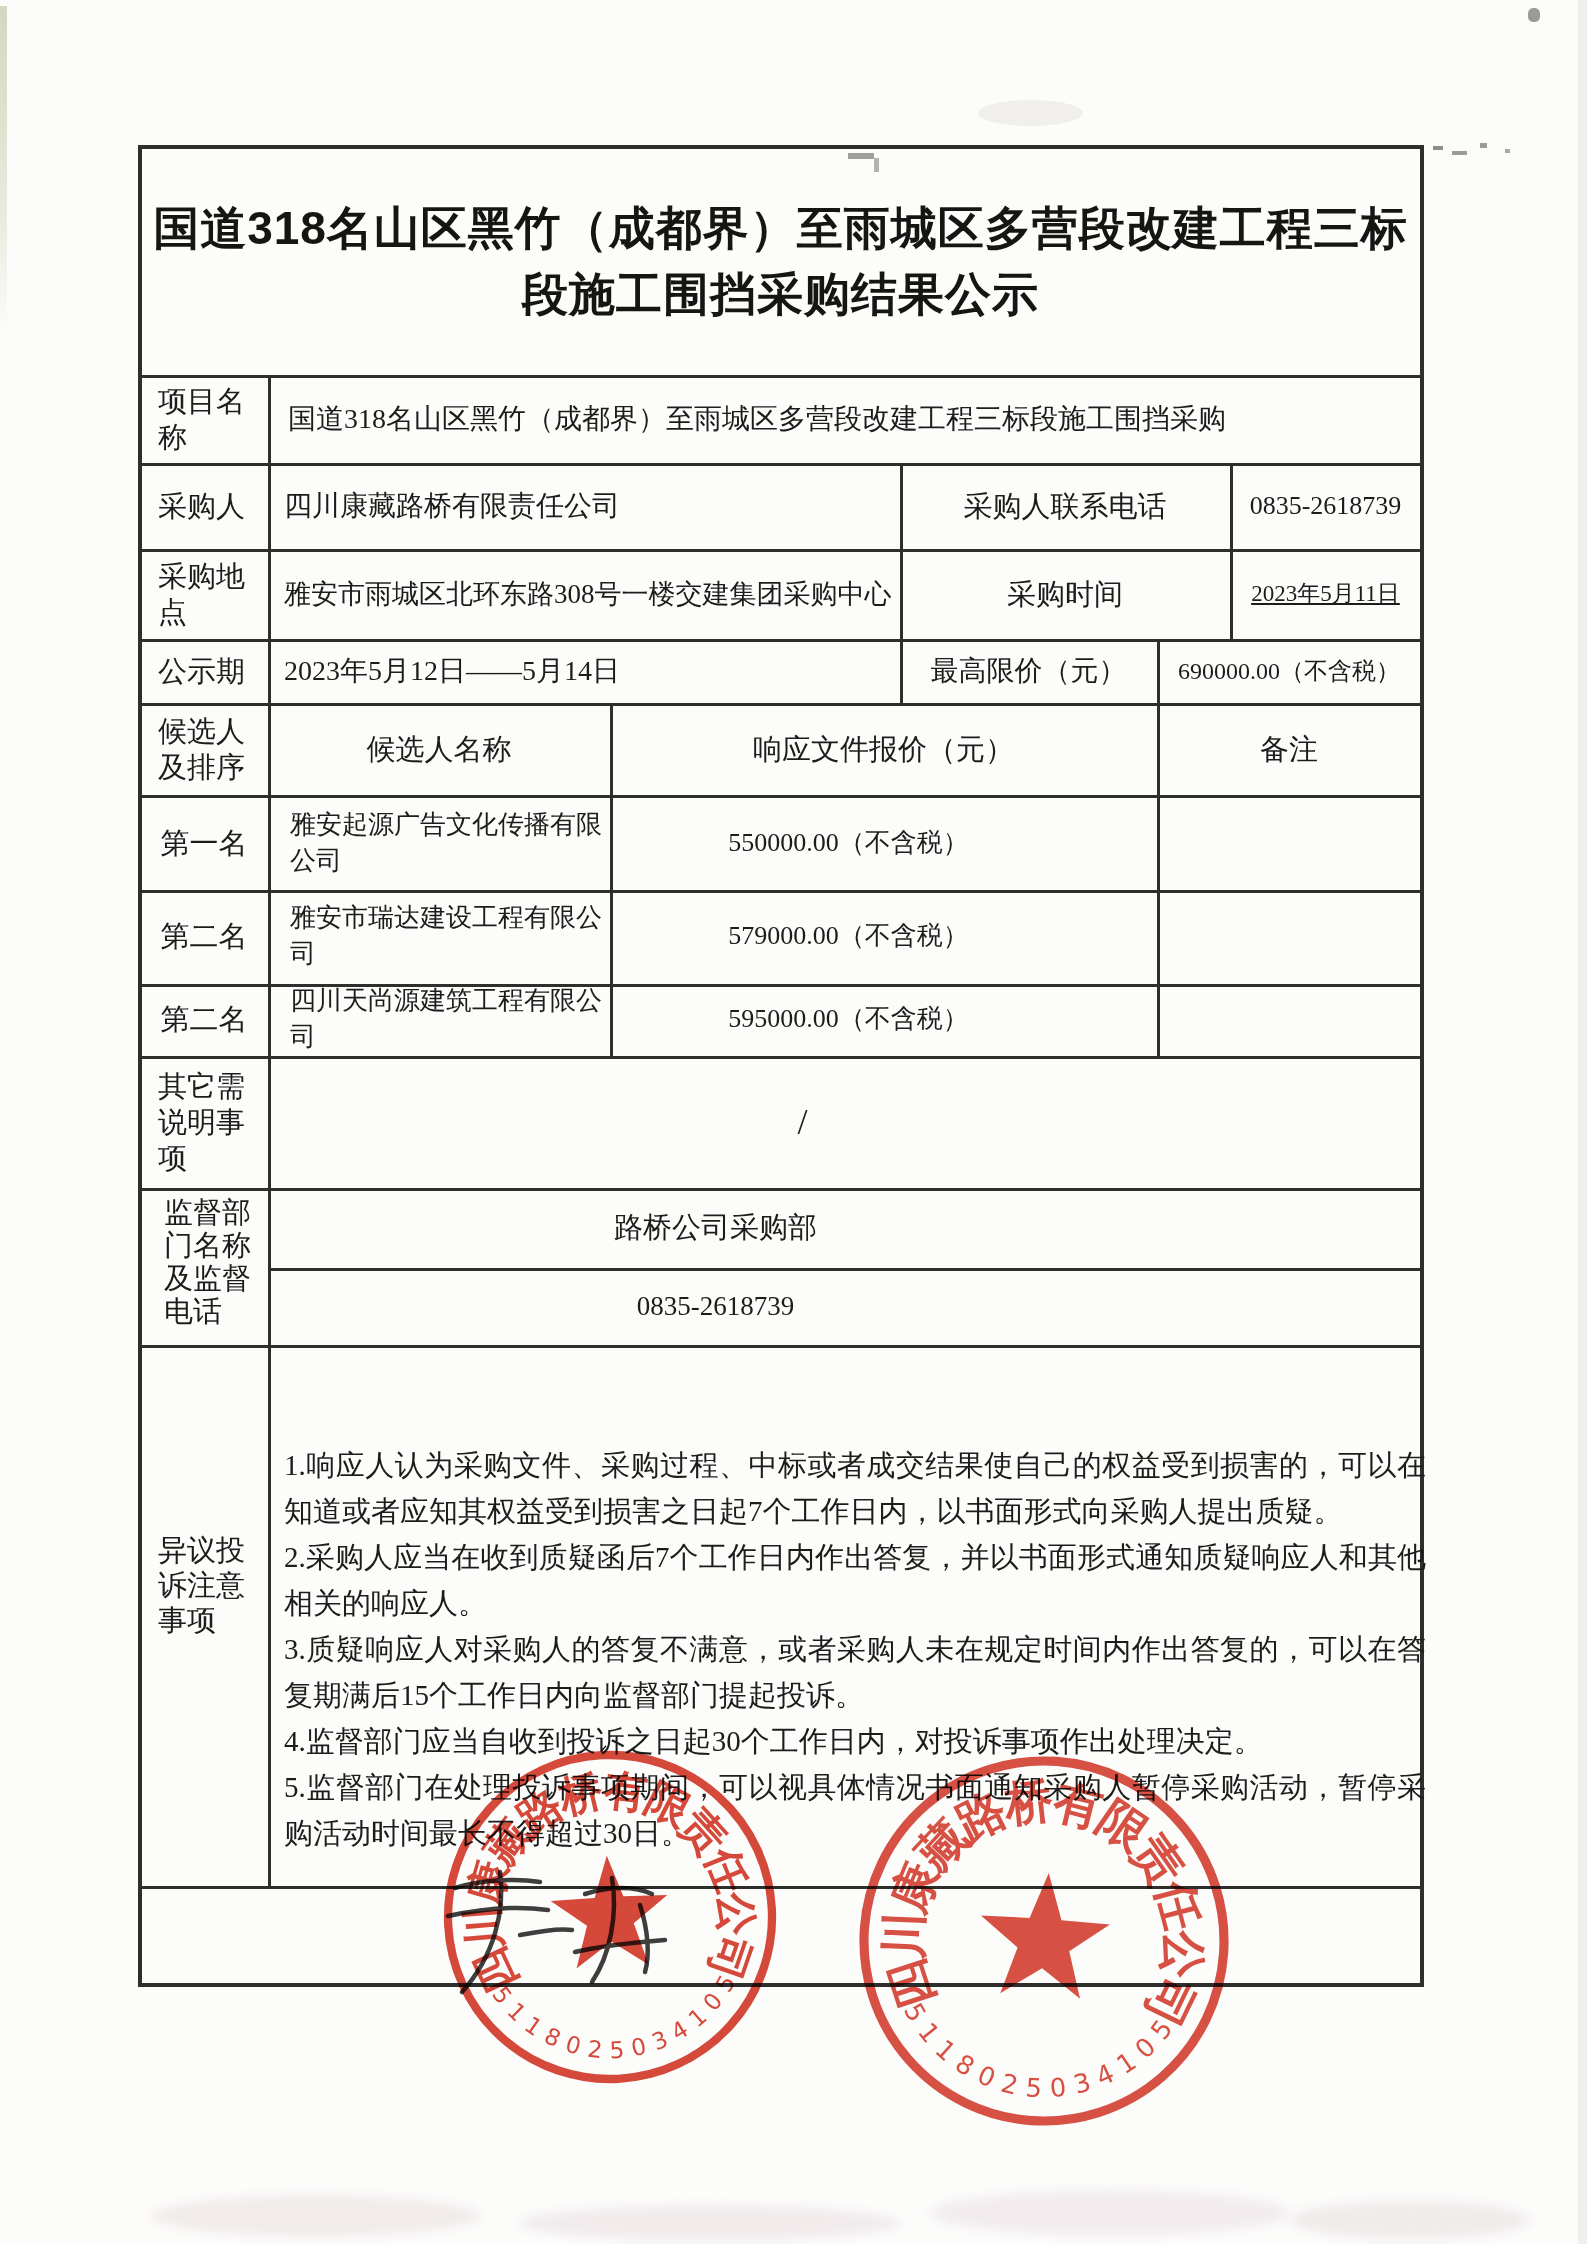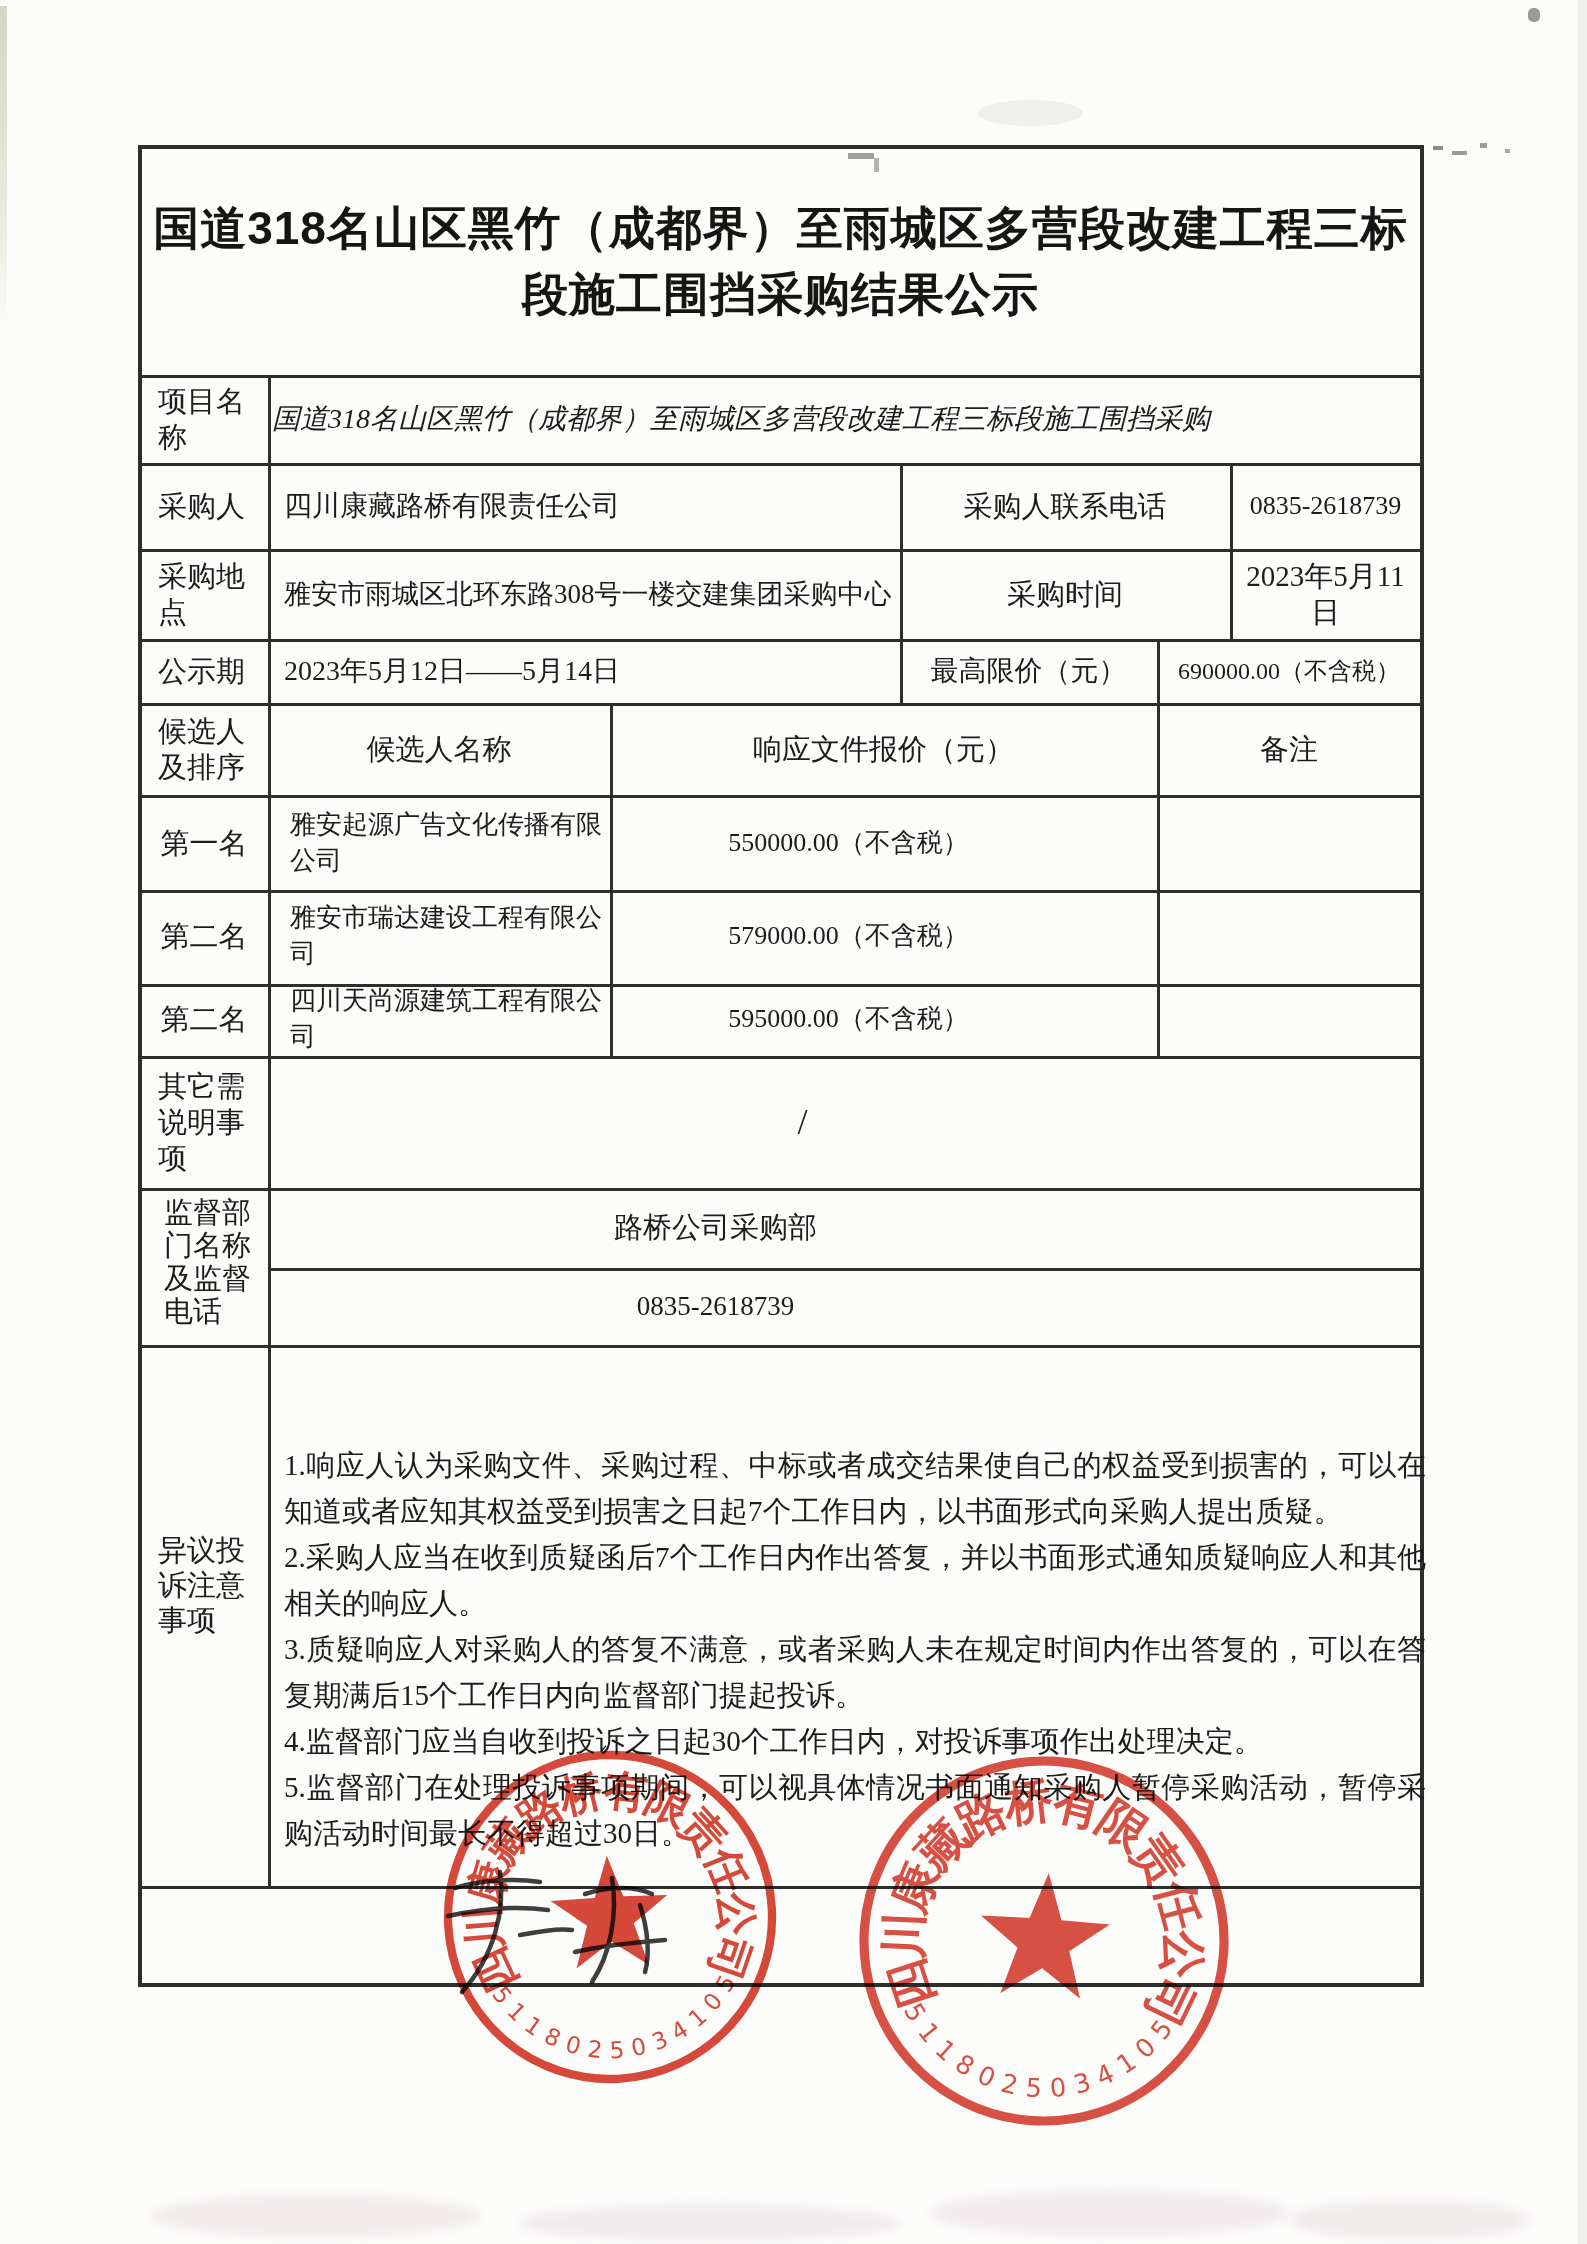--- a/index.html
+++ b/index.html
@@ -5,21 +5,21 @@
   html,body{margin:0;padding:0;}
   body{background:#ffffff;}
   #page{position:relative;width:1587px;height:2244px;background:#fcfcfb;overflow:hidden;
         font-family:"Liberation Serif",serif;color:#1c1c1b;}
   .ln{position:absolute;background:#2e2e2c;}
   .cell{position:absolute;display:flex;align-items:center;justify-content:flex-start;
         font-size:29px;line-height:36px;}
   .ctr{justify-content:center;text-align:center;}
   .lbl{padding-left:8px;box-sizing:border-box;}
   .sm26{font-size:26px;}
-  .sm25{font-size:29px;}
+  .sm25{font-size:23px;text-decoration:underline;}
   .sm24{font-size:24px;}
   .sm27{font-size:27px;}
   .sm28{font-size:28px;}
   #title{flex-direction:column;justify-content:center;text-align:left;
          font-family:"Liberation Sans",sans-serif;font-weight:700;font-size:46px;
          line-height:66px;letter-spacing:1px;color:#151514;}
   #complaint-text{display:block;font-size:29px;line-height:46px;text-align:justify;}
   .seal{position:absolute;mix-blend-mode:multiply;opacity:0.92;}
   .artifact{position:absolute;}
   .smudge{position:absolute;filter:blur(5px);border-radius:50%;}
@@ -70,21 +70,21 @@
     <div class="ln" style="left:1157px;top:639px;width:3px;height:420px;"></div>
     <div class="ln" style="left:610px;top:703px;width:3px;height:356px;"></div>
   </div>
 
   <div class="cell" id="title" style="left:142px;top:150px;width:1277px;height:222px;">
     <span>国道318名山区黑竹（成都界）至雨城区多营段改建工程三标</span>
     <span>段施工围挡采购结果公示</span>
   </div>
 
   <div class="cell lbl" style="left:150px;top:377px;width:104px;height:84px;">项目名称</div>
-  <div class="cell sm28" style="left:272px;top:377px;width:1130px;height:84px;font-style:italic;">国道318名山区黑竹（成都界）至雨城区多营段改建工程三标段施工围挡采购</div>
+  <div class="cell sm28" style="left:288px;top:377px;width:1130px;height:84px;">国道318名山区黑竹（成都界）至雨城区多营段改建工程三标段施工围挡采购</div>
 
   <div class="cell lbl" style="left:150px;top:465px;width:104px;height:82px;">采购人</div>
   <div class="cell sm28" style="left:284px;top:465px;width:610px;height:82px;">四川康藏路桥有限责任公司</div>
   <div class="cell ctr" style="left:902px;top:465px;width:326px;height:82px;">采购人联系电话</div>
   <div class="cell ctr sm26" style="left:1232px;top:465px;width:187px;height:82px;">0835-2618739</div>
 
   <div class="cell lbl" style="left:150px;top:551px;width:104px;height:86px;">采购地点</div>
   <div class="cell sm27" style="left:284px;top:549px;width:608px;height:90px;line-height:40px;">雅安市雨城区北环东路308号一楼交建集团采购中心</div>
   <div class="cell ctr" style="left:902px;top:551px;width:326px;height:86px;">采购时间</div>
   <div class="cell ctr sm25" style="left:1232px;top:551px;width:187px;height:86px;">2023年5月11日</div>

